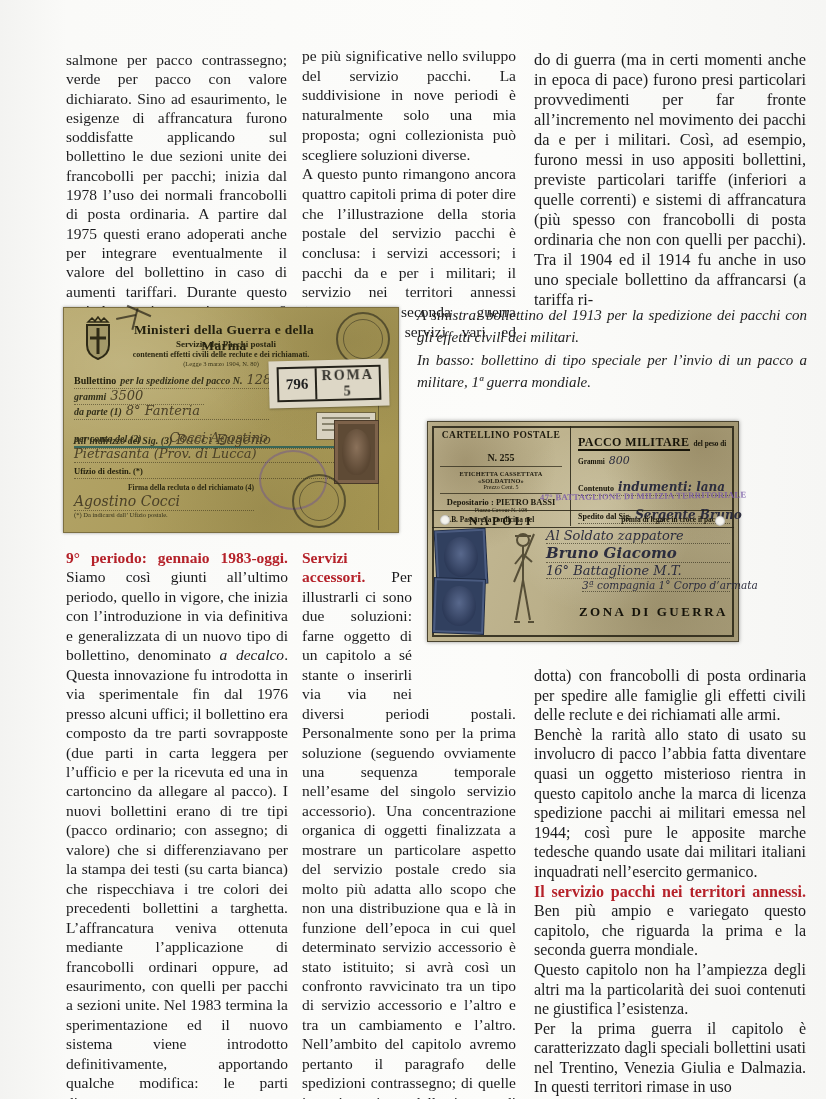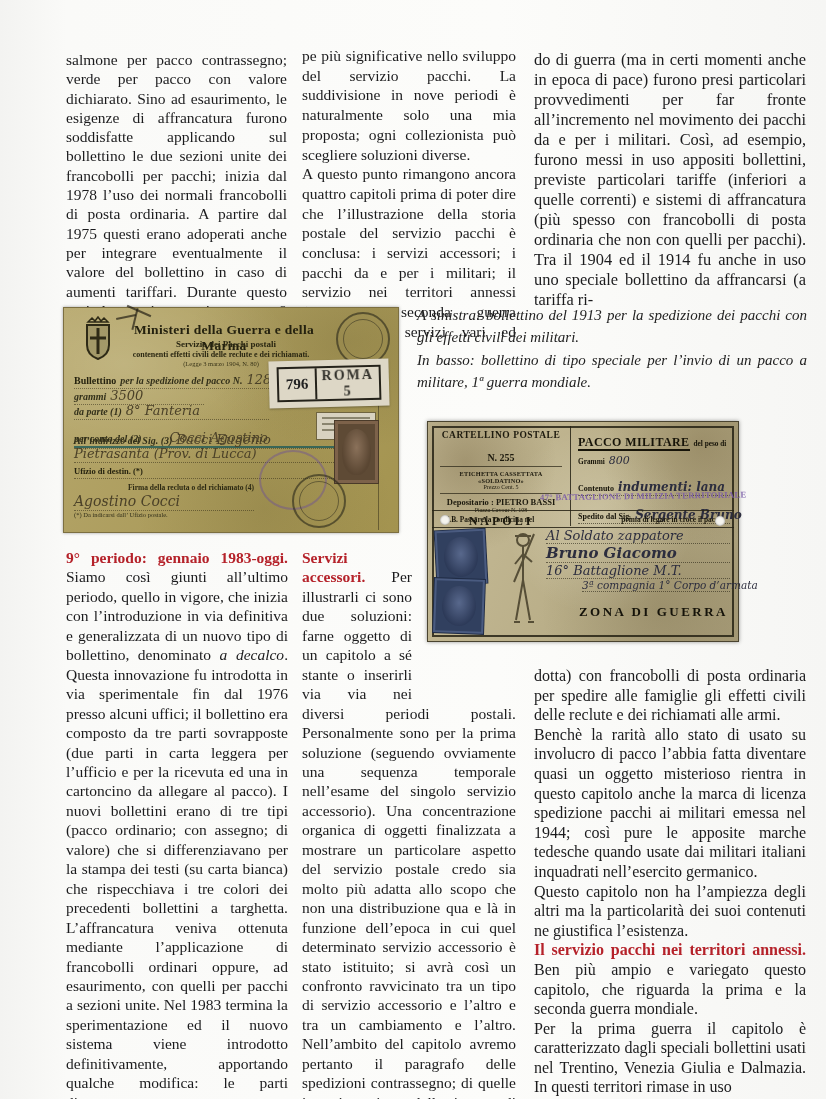--- a/index.html
+++ b/index.html
@@ -268,18 +268,18 @@
 
   <div id="bottom-mid" class="col">
     <div class="img-spacer"></div>
     <span class="lead">Servizi accessori.</span><span> Per illustrarli ci sono due soluzioni: farne oggetto di un capitolo a sé stante o inserirli via via nei diversi periodi postali. Personalmente sono per la prima soluzione (seguendo ovviamente una sequenza temporale nell’esame del singolo servizio accessorio). Una concentrazione organica di oggetti finalizzata a mostrare un particolare aspetto del servizio postale credo sia molto più adatta allo scopo che non una distribuzione qua e là in funzione dell’epoca in cui quel determinato servizio accessorio è stato istituito; si avrà così un confronto ravvicinato tra un tipo di servizio accessorio e l’altro e tra un cambiamento e l’altro. Nell’ambito del capitolo avremo pertanto il paragrafo delle spedizioni contrassegno; di quelle in assicurazione; delle ricevute di ritorno; degli avvisi d’imbarco, eccetera. Ciò detto, in questo contesto non mi pare il caso di addentrarmi nella elencazione ed illustrazione dei diversi servizi accessori.</span>
     
   </div>
 
   <div id="bottom-right" class="col">
     <p class="para">dotta) con francobolli di posta ordinaria per spedire alle famiglie gli effetti civili delle reclute e dei richiamati alle armi.</p>
     <p class="para">Benchè la rarità allo stato di usato su involucro di pacco l’abbia fatta diventare quasi un oggetto misterioso rientra in questo capitolo anche la marca di licenza spedizione pacchi ai militari emessa nel 1944; così pure le apposite marche tedesche quando usate dai militari italiani inquadrati nell’esercito germanico.</p>
+    <p class="para"><span class="lead">Il servizio pacchi nei territori annessi.</span><span> Ben più ampio e variegato questo capitolo, che riguarda la prima e la seconda guerra mondiale.</span></p>
     <p class="para">Questo capitolo non ha l’ampiezza degli altri ma la particolarità dei suoi contenuti ne giustifica l’esistenza.</p>
-    <p class="para"><span class="lead">Il servizio pacchi nei territori annessi.</span><span> Ben più ampio e variegato questo capitolo, che riguarda la prima e la seconda guerra mondiale.</span></p>
     <p class="para">Per la prima guerra il capitolo è caratterizzato dagli speciali bollettini usati nel Trentino, Venezia Giulia e Dalmazia. In questi territori rimase in uso</p>
   </div>
 
 </div>
 
 </body></html>

